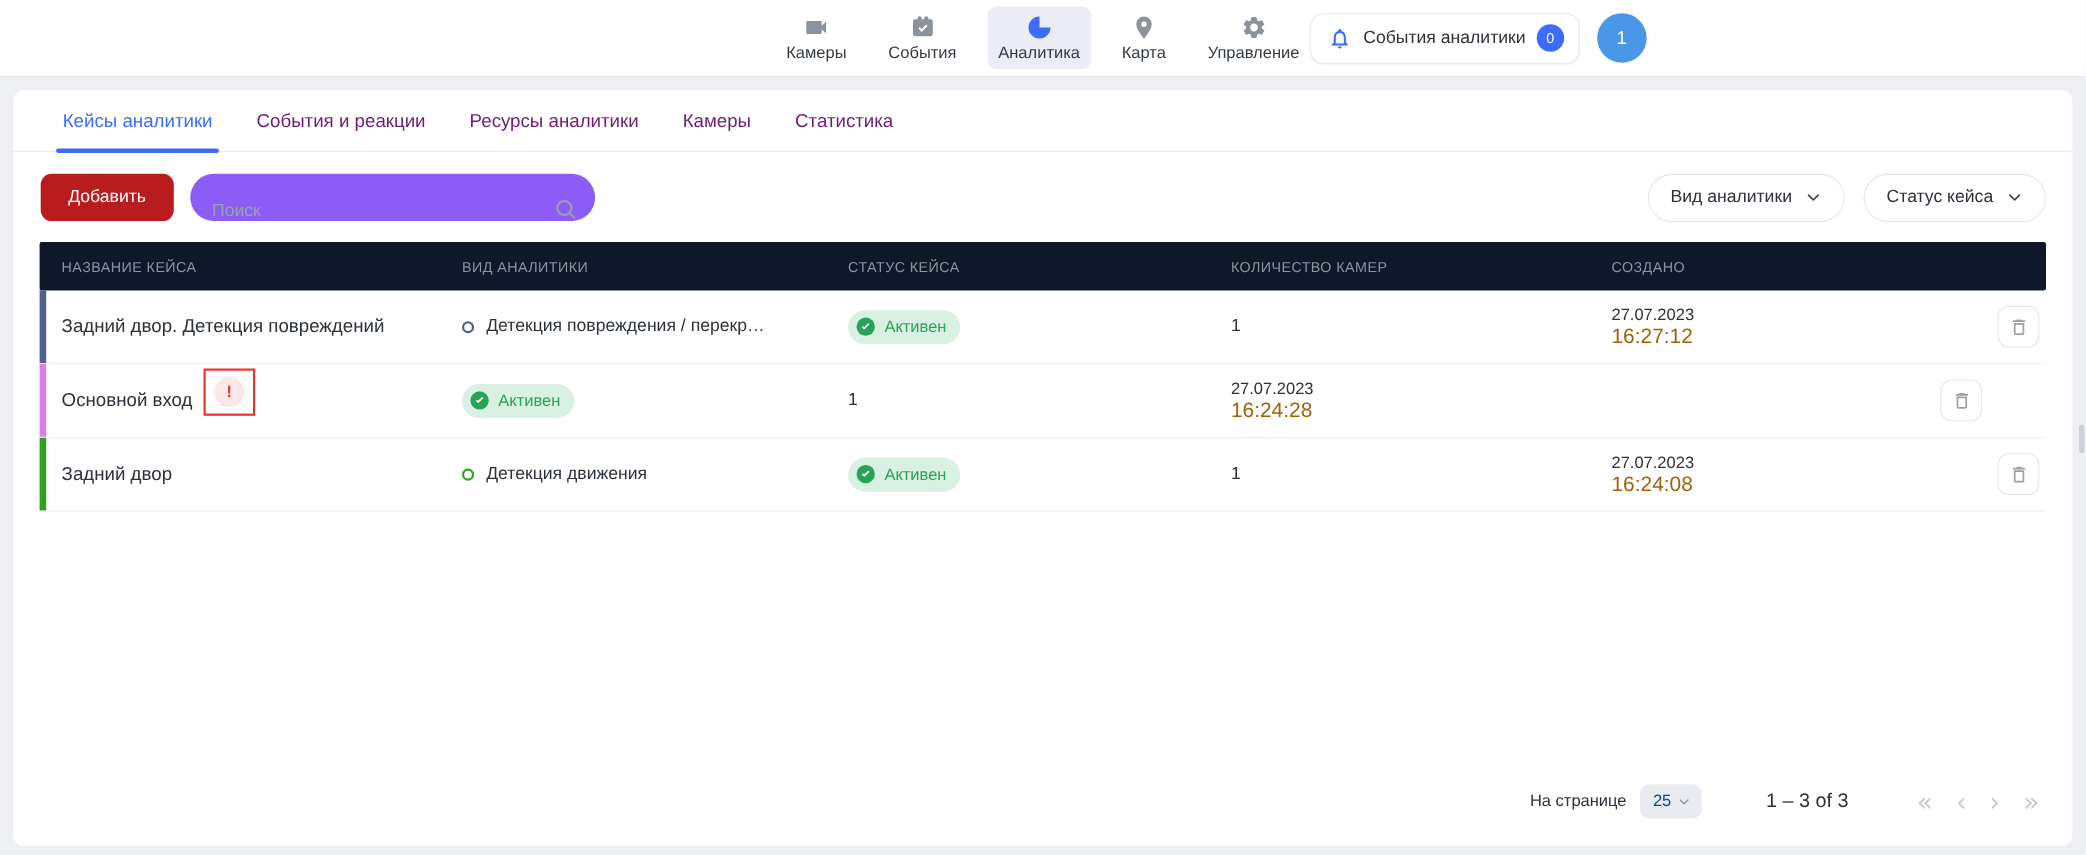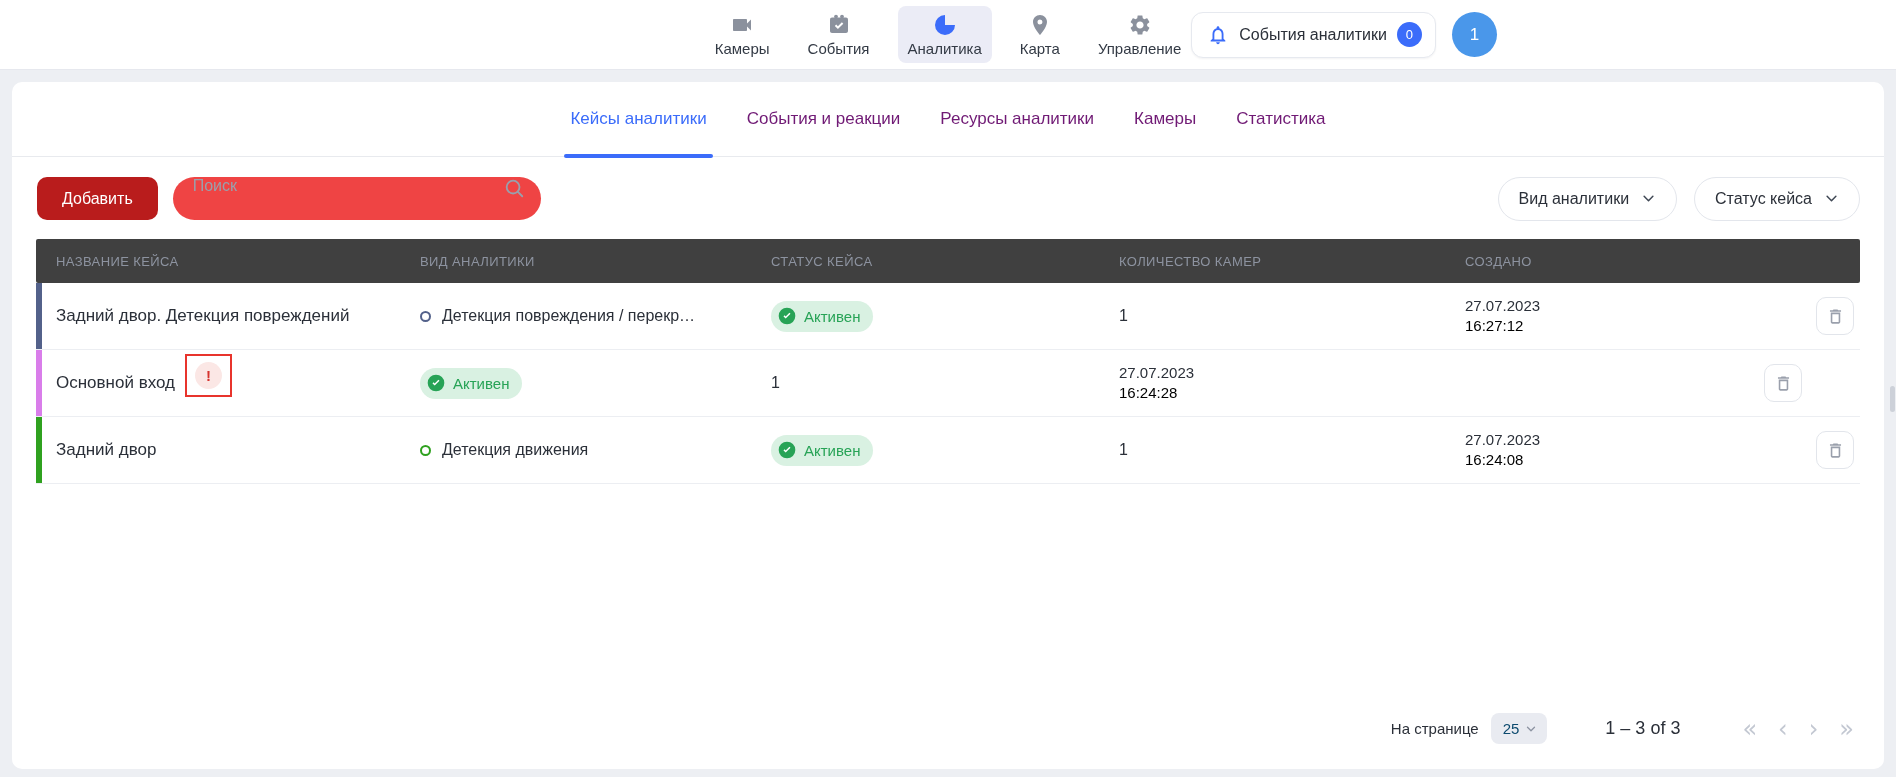--- a/index.html
+++ b/index.html
@@ -38,67 +38,67 @@
   .avatar {
     width:45px; height:45px; border-radius:50%; background:#4a97ea; color:#fff;
     font-size:17px; display:flex; align-items:center; justify-content:center; cursor:pointer;
   }
   
   .card {
     position:absolute; top:82px; left:12px; right:12px; bottom:8px;
     background:#fff; border-radius:10px;
   }
   
-  .tabs { display:flex; align-items:center; gap:40px; height:75px; padding:0 45px;
-          border-bottom:1px solid #e8eaee;justify-content:center; }
+  .tabs { display:flex; align-items:center; gap:40px; height:56px; padding:0 45px;
+          border-bottom:1px solid #e8eaee; }
   .tab { font-size:17px; color:#701a75; cursor:pointer; position:relative; height:100%;
          display:flex; align-items:center; white-space:nowrap; }
   .tab.active { color:#3b6cfa; }
   .tab.active::after { content:""; position:absolute; left:-6px; right:-6px; bottom:-2px;
          height:4px; border-radius:3px; background:#3b6cfa; }
   
   .toolbar { display:flex; align-items:center; margin:20px 24px 0 25px; height:43px; }
   .add-btn { height:43px; padding:0 25px; border:none; border-radius:10px; background:#b91c1c;
          color:#fff; font-size:16px; font-family:inherit; cursor:pointer; }
-  .search-box { margin-left:15px; width:368px; height:43px; background:#ef4444; border-radius:22px;
-         display:flex; align-items:flex-start; padding:0 16px 0 20px; }
+  .search-box { margin-left:15px; width:368px; height:43px; background:#8b5cf6; border-radius:22px;
+         display:flex; align-items:flex-end; padding:0 16px 0 20px; }
   .search-box input { flex:1; border:none; outline:none; background:transparent; font-size:16px;
          font-family:inherit; color:#2b3039; }
   .search-box input::placeholder { color:#9aa0ac; }
   .search-ico svg { width:22px; height:22px; display:block; }
   .toolbar-spacer { flex:1; }
   .filter-pill { display:flex; align-items:center; gap:12px; height:44px; padding:0 20px;
          border:1px solid #e3e6ec; border-radius:22px; background:#fff; font-size:16px;
          color:#2b3039; cursor:pointer; margin-left:17px; white-space:nowrap; }
   .filter-pill .chev { width:15px; height:15px; color:#3f4754; }
   .chev svg { width:100%; height:100%; display:block; }
   
   .tbl { margin:19px 24px 0; }
   .tbl-grid { display:grid; grid-template-columns:364px 351px 348px 346px 1fr 52px; align-items:center; }
-  .tbl-head { background:#404040; height:44px; border-radius:2px; }
+  .tbl-head { background:#0f172a; height:44px; border-radius:2px; }
   .tbl-head .th { font-size:13px; color:#8d93a0; letter-spacing:.4px; padding-left:20px;
          white-space:nowrap; }
   .row { height:67px; border-bottom:1px solid #eceef2; position:relative; }
   .row .bar { position:absolute; left:0; top:0; bottom:0; width:6px; }
   .cell { display:flex; align-items:center; padding-left:20px; min-width:0; }
   .case-name { font-size:17px; color:#2b3039; white-space:nowrap; }
   .err-annot { margin-left:10px; padding:6px 8px; border:2px solid #e8342c;
          transform:translateY(-8px); display:inline-flex; }
   .err-badge { width:27px; height:27px; border-radius:50%; background:#fbe7e5; color:#d6342f;
          font-size:15px; font-weight:bold; display:flex; align-items:center; justify-content:center; }
   .ring { width:11px; height:11px; border-radius:50%; border:2.5px solid currentColor;
          margin-right:11px; flex:none; }
   .type-text { font-size:16px; color:#2b3039; white-space:nowrap; overflow:hidden;
          text-overflow:ellipsis; }
   .status-pill { display:inline-flex; align-items:center; gap:7px; height:31px; padding:0 13px 0 6px;
          border-radius:16px; background:#d9f1e2; color:#27a356; font-size:15px; }
   .status-pill .chk svg { width:20px; height:20px; display:block; }
   .cam-count { font-size:16px; }
   .created .d1 { font-size:15px; color:#2b3039; line-height:20px; }
-  .created .d2 { font-size:15px; color:#000000; line-height:20px; }
+  .created .d2 { font-size:19px; color:#a16207; line-height:20px; }
   .cell.trash-cell { justify-content:flex-end; padding:0 6px 0 0; }
   .trash-btn { width:38px; height:38px; border:1px solid #e2e5eb; border-radius:10px; background:#fff;
          display:flex; align-items:center; justify-content:center; cursor:pointer; }
   .trash-btn svg { width:19px; height:19px; fill:#9aa0ac; display:block; }
   
   .foot { position:absolute; right:30px; bottom:25px; display:flex; align-items:center; }
   .foot .pp-label { font-size:15px; color:#2b3039; }
   .pp-select { margin-left:12px; display:flex; align-items:center; gap:6px; height:31px;
          padding:0 10px 0 12px; background:#e9ebf1; border-radius:8px; font-size:15px;
          color:#0c4a6e; cursor:pointer; }

